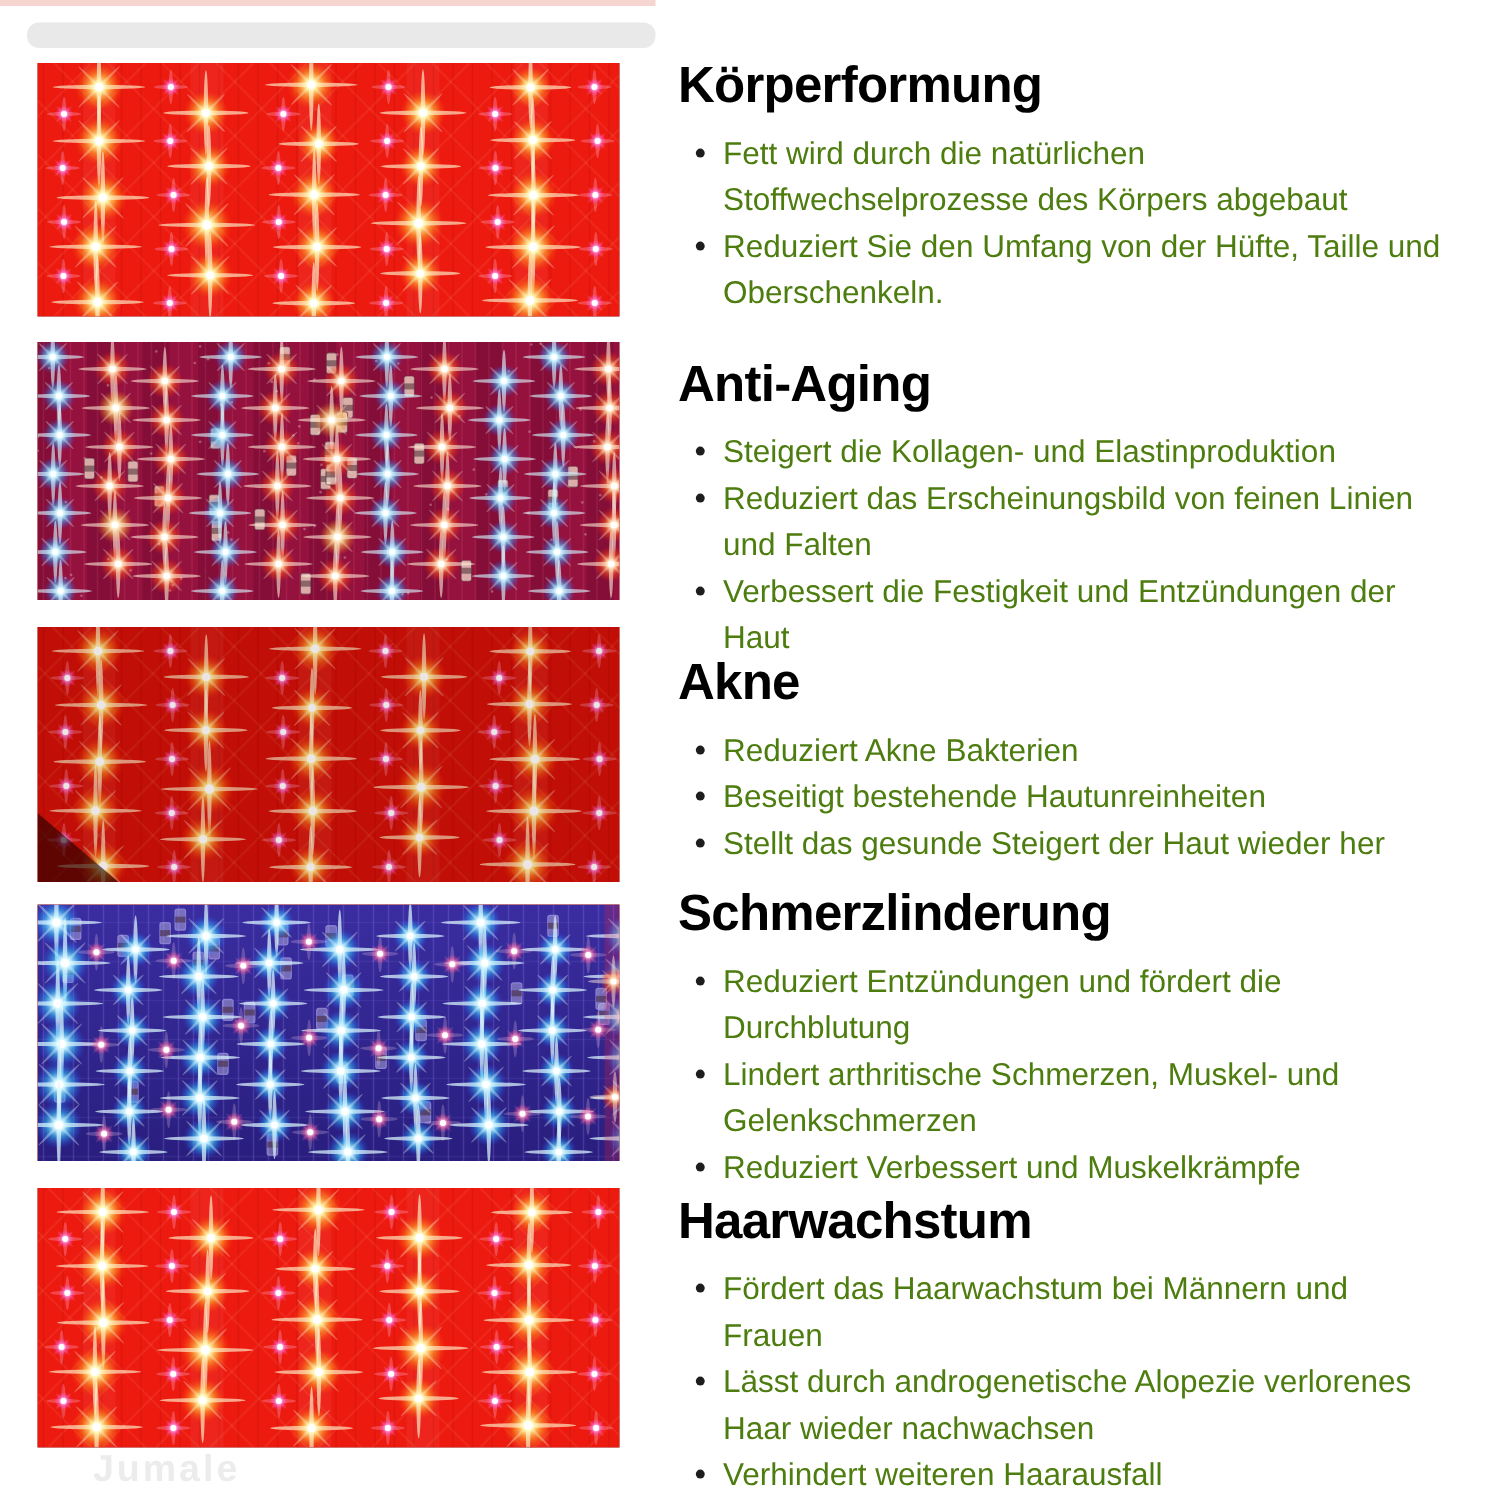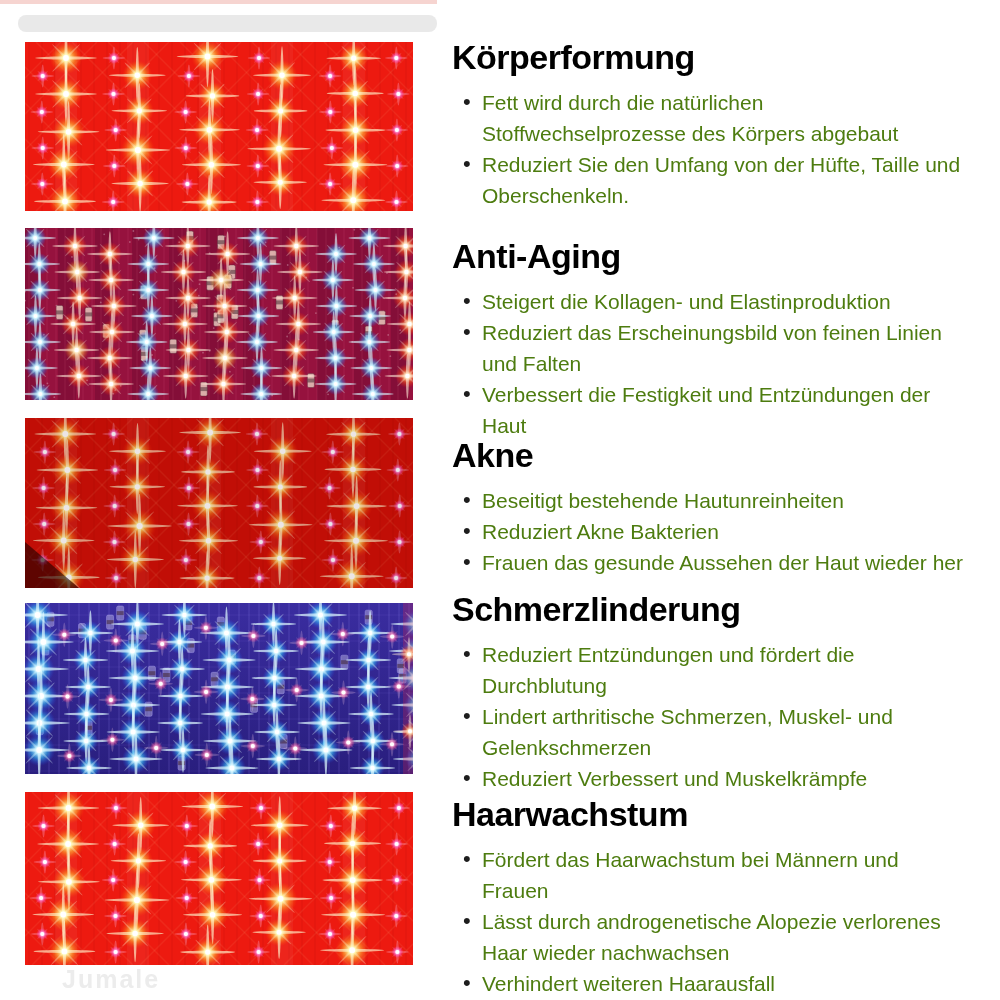--- a/index.html
+++ b/index.html
@@ -3136,23 +3136,23 @@
     <ul>
       <li>Steigert die Kollagen- und Elastinproduktion</li>
       <li>Reduziert das Erscheinungsbild von feinen Linien und Falten</li>
       <li>Verbessert die Festigkeit und Entzündungen der Haut</li>
     </ul>
   </div>
 
   <div class="section" id="s3">
     <h2>Akne</h2>
     <ul>
+      <li>Reduziert Akne Bakterien</li>
       <li>Beseitigt bestehende Hautunreinheiten</li>
-      <li>Reduziert Akne Bakterien</li>
-      <li>Frauen das gesunde Aussehen der Haut wieder her</li>
+      <li>Stellt das gesunde Steigert der Haut wieder her</li>
     </ul>
   </div>
 
   <div class="section" id="s4">
     <h2>Schmerzlinderung</h2>
     <ul>
       <li>Reduziert Entzündungen und fördert die Durchblutung</li>
       <li>Lindert arthritische Schmerzen, Muskel- und Gelenkschmerzen</li>
       <li>Reduziert Verbessert und Muskelkrämpfe</li>
     </ul>

